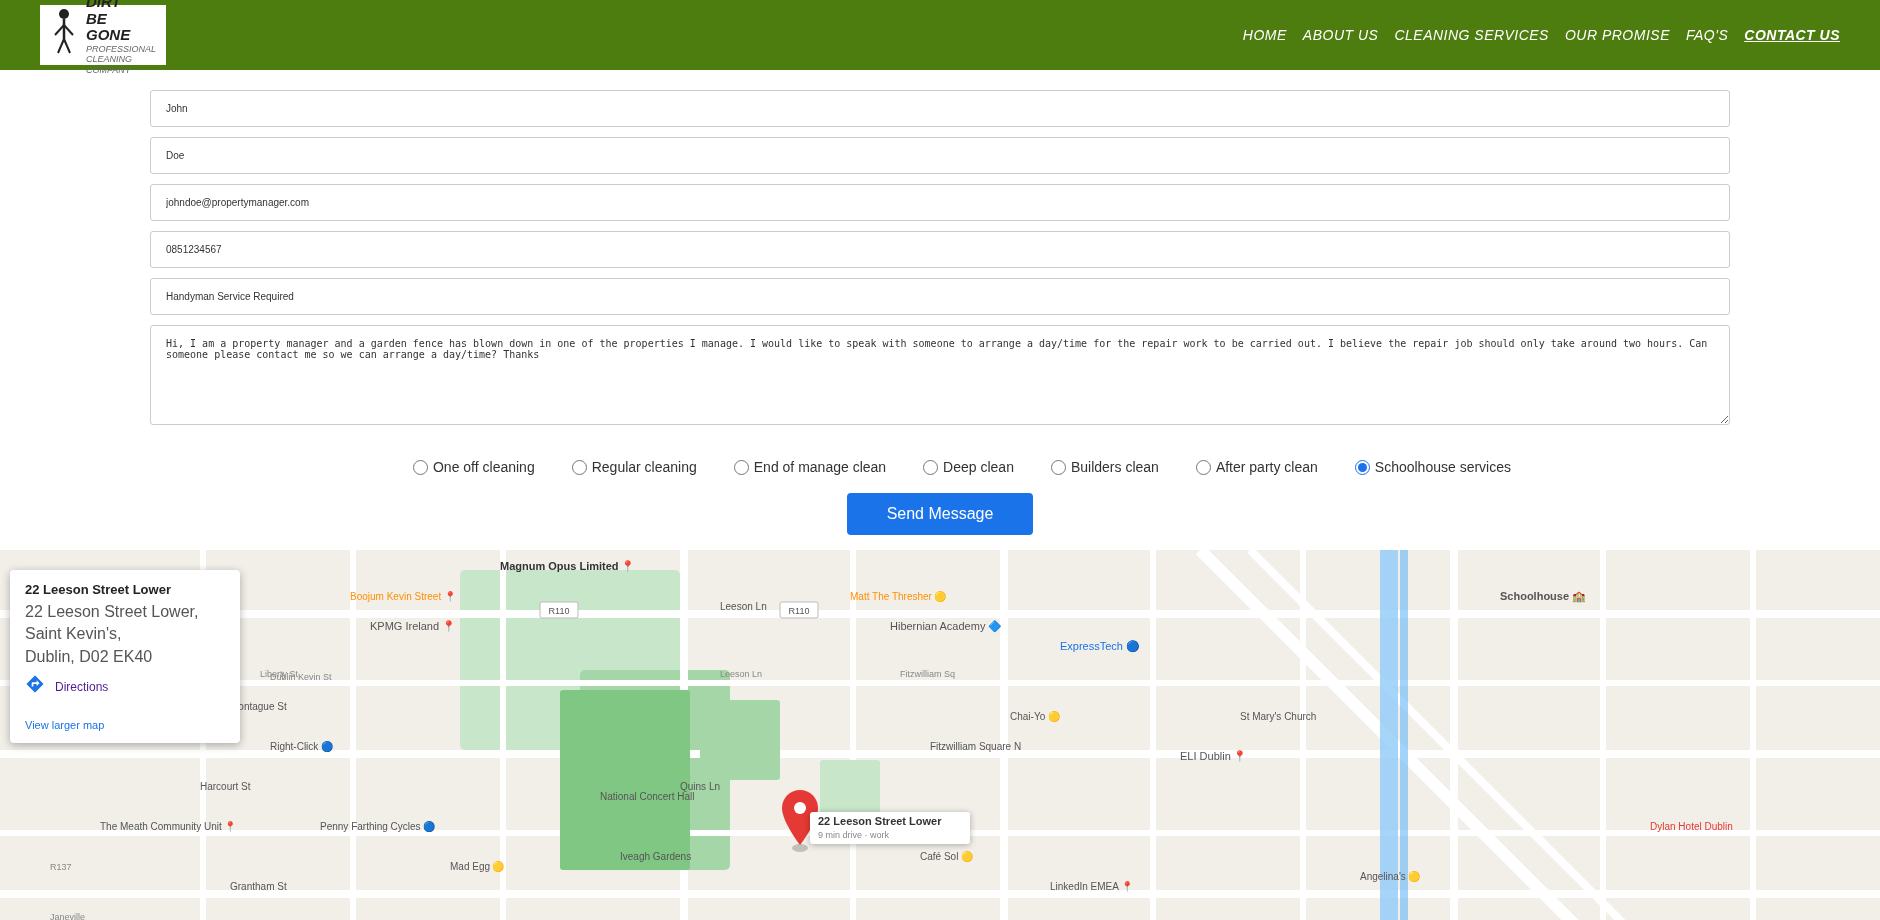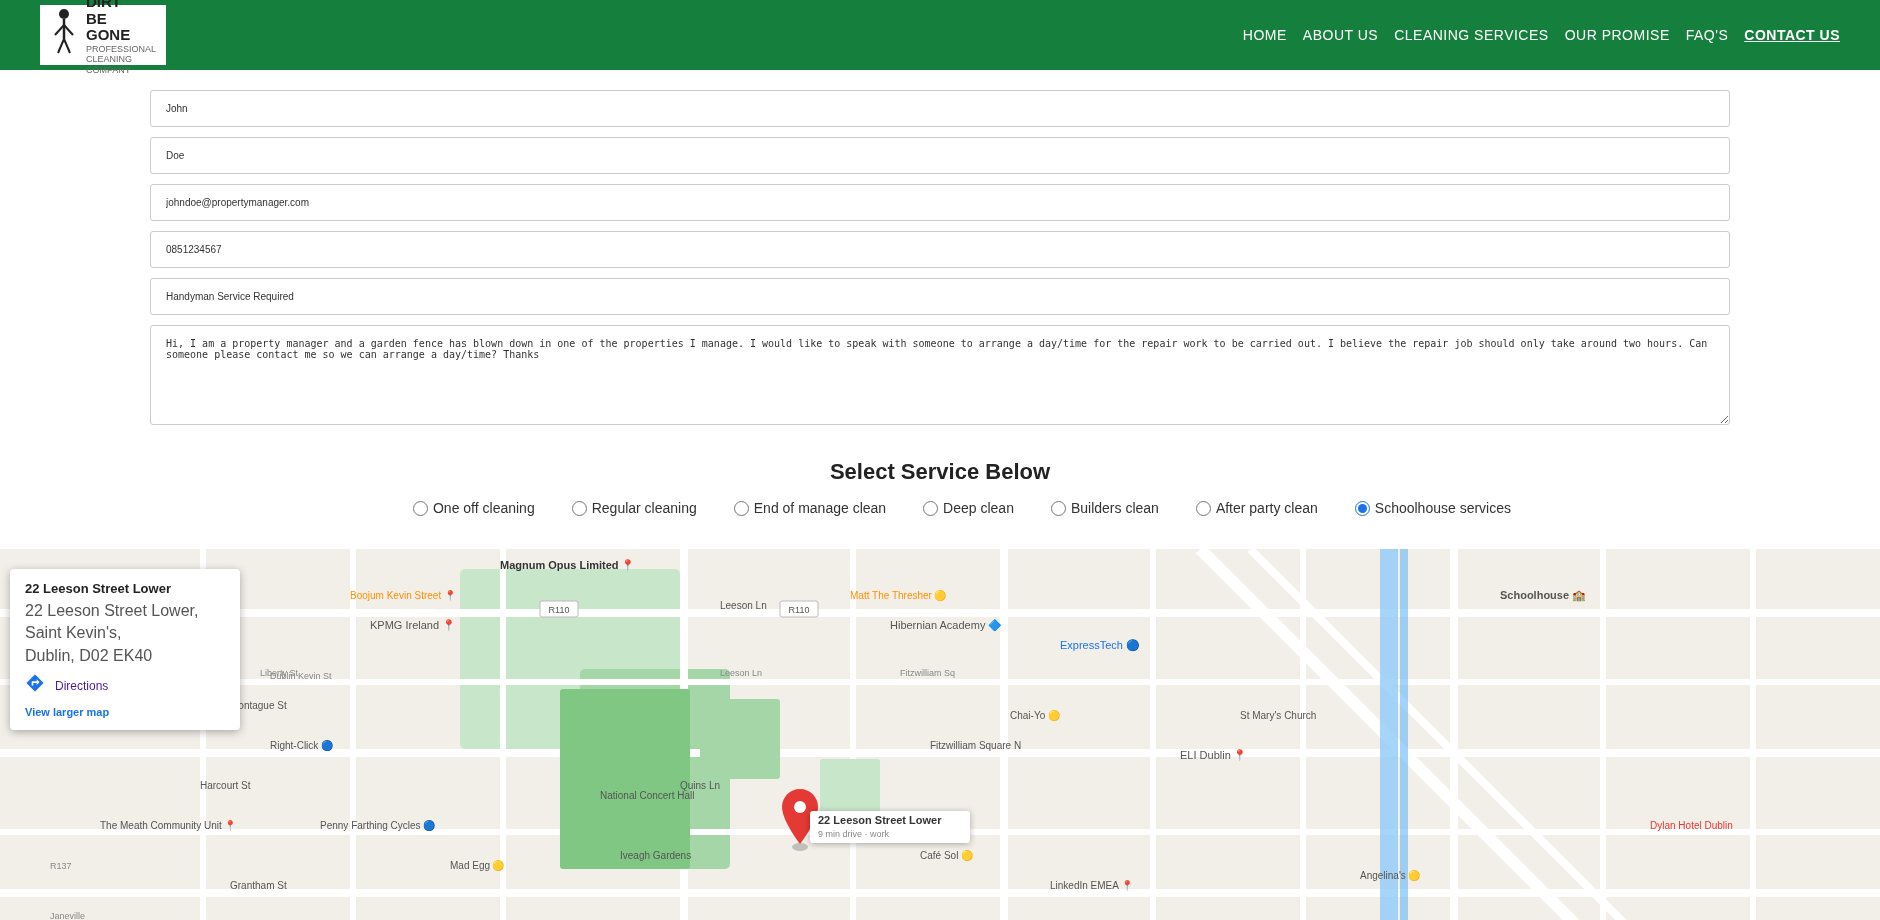--- a/index.html
+++ b/index.html
@@ -1,25 +1,26 @@
 <!DOCTYPE html>
 <html><head>
   <meta charset="utf-8">
   <style>
     * { box-sizing: border-box; margin: 0; padding: 0; }
     body { font-family: Arial, sans-serif; background: #fff; }
 
     
     .header {
-      background: #15803d;
+      background: #4d7c0f;
       display: flex;
       align-items: center;
       justify-content: space-between;
       padding: 0 40px;
       height: 70px;
+      font-style: italic;
     }
     .logo-area {
       display: flex;
       align-items: center;
       background: #fff;
       padding: 4px 10px;
       height: 60px;
     }
     .logo-figure {
       font-size: 28px;
@@ -170,22 +171,21 @@
       color: #4c1d95;
       font-size: 12px;
       text-decoration: none;
       font-weight: 500;
     }
     .popup-larger-link {
       display: block;
       color: #1a73e8;
       font-size: 11px;
       text-decoration: none;
-      margin-top: 8px;
-      font-weight: bold;
+      margin-top: 20px;
     }
 
     
     .map-svg {
       position: absolute;
       top: 0; left: 0;
       width: 100%; height: 100%;
     }
   </style>
 </head>
@@ -227,21 +227,20 @@
 <div class="main-content">
   <input type="text" class="form-input" value="John" style="">
   <input type="text" class="form-input" value="Doe" style="">
   <input type="email" class="form-input" value="johndoe@propertymanager.com" style="">
   <input type="tel" class="form-input" value="0851234567" style="">
   <input type="text" class="form-input" value="Handyman Service Required" style="">
   <textarea class="form-input" style="">Hi, I am a property manager and a garden fence has blown down in one of the properties I manage. I would like to speak with someone to arrange a day/time for the repair work to be carried out. I believe the repair job should only take around two hours. Can someone please contact me so we can arrange a day/time? Thanks</textarea>
 </div>
 
 <div class="select-service-section">
-  <div class="select-service-title">Select Service Below</div>
   <div class="radio-group">
 
   <label class="radio-item">
         <input type="radio" name="service" value="one_off" style="">
         <span>One off cleaning</span>
       </label>
       <label class="radio-item">
         <input type="radio" name="service" value="regular" style="">
         <span>Regular cleaning</span>
       </label>
@@ -259,20 +258,21 @@
       </label>
       <label class="radio-item">
         <input type="radio" name="service" value="after_party" style="">
         <span>After party clean</span>
       </label>
       <label class="radio-item">
         <input type="radio" name="service" value="specialist" checked="" style="">
         <span>Schoolhouse services</span>
       </label>
     </div>
+  <button class="send-btn">Send Message</button>
 </div>
 
 <div class="map-section">
   <div class="map-bg">
 
     <svg class="map-svg" viewBox="0 0 1880 400" xmlns="http://www.w3.org/2000/svg">
 
       <rect width="1880" height="400" fill="#f2efe9"></rect>
 
       <rect x="460" y="20" width="220" height="180" fill="#c8e6c9" rx="5"></rect>

